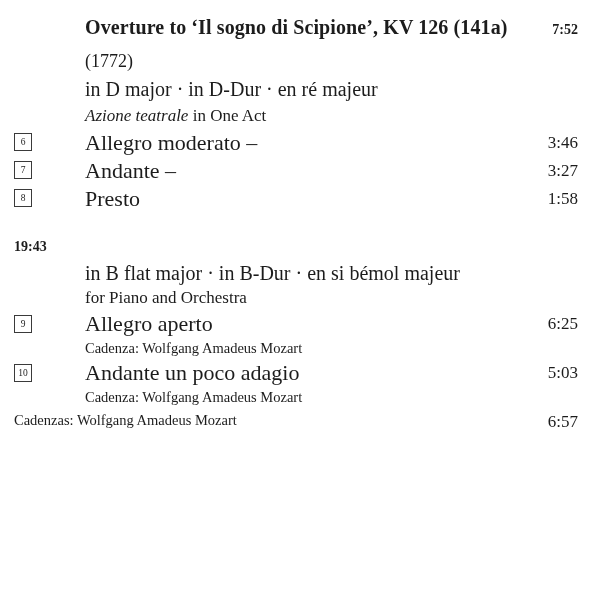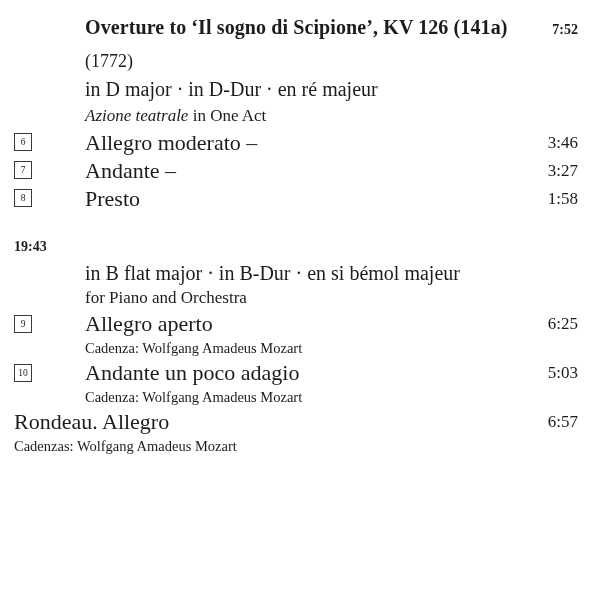--- a/index.html
+++ b/index.html
@@ -144,21 +144,20 @@
             </div>
           </div>
         <div class="track-mid">
             <div class="track-title">Andante un poco adagio</div>
             <div class="cadenza">Cadenza: Wolfgang Amadeus Mozart</div>
           </div>
         <div class="track-time">5:03</div>
       </div>
       <div class="track-row">
         <div class="track-mid">
-            <div class="track-title">Rondeau. Allegro</div>
             <div class="cadenza">Cadenzas: Wolfgang Amadeus Mozart</div>
           </div>
         <div class="track-time">6:57</div>
       </div>
     </div>
 
   </div>
 
   <div class="page-number">4</div>
 </div>

